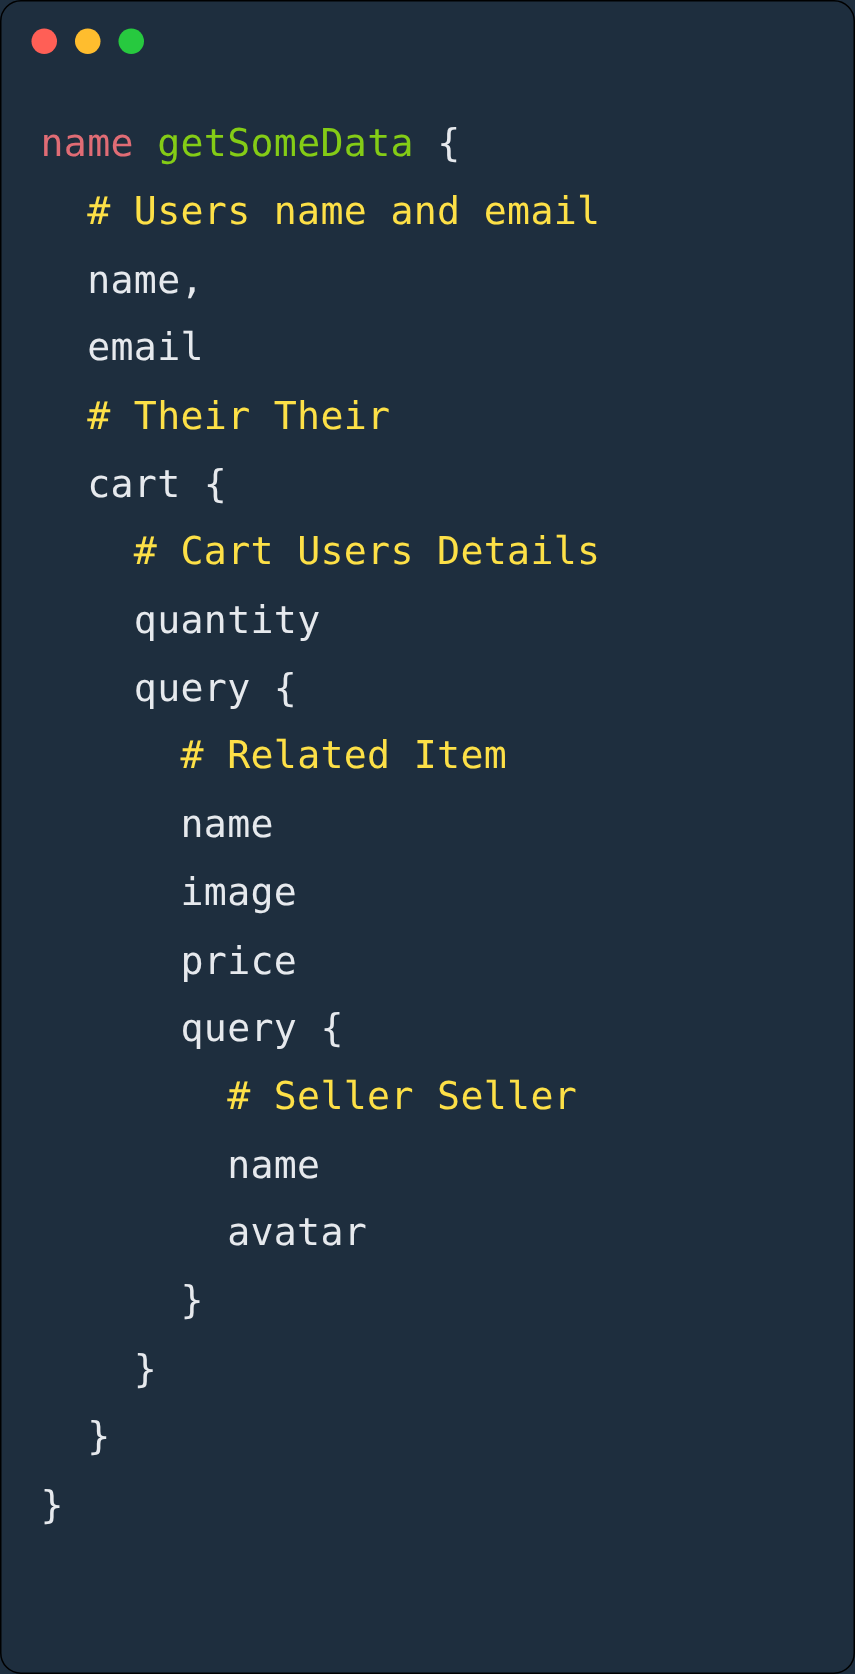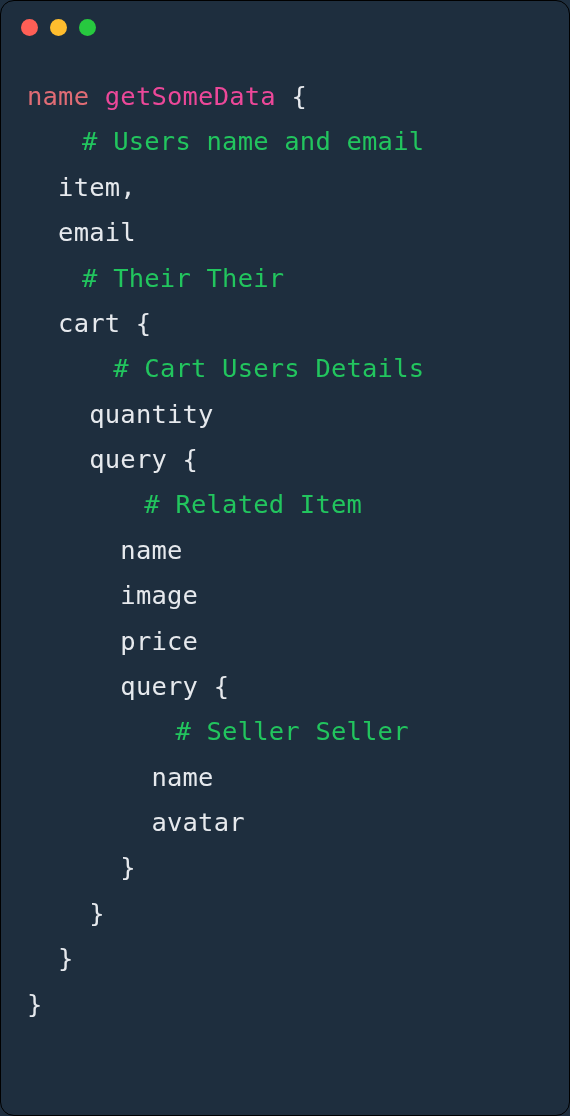--- a/index.html
+++ b/index.html
@@ -34,37 +34,37 @@
   .green { background: #27c93f; }
   .code {
     padding: 28px 20px 20px 26px;
     font-size: 25.5px;
     line-height: 1.78;
     color: #e6e9ed;
     white-space: pre;
     letter-spacing: 0.2px;
   }
   .kw { color: #e06c75; }
-  .fn { color: #ec4899; }
-  .comment { color: #22c55e; margin-left: 24px; }
+  .fn { color: #84cc16; }
+  .comment { color: #fde047; }
   .text { color: #e6e9ed; }
   .brace { color: #e6e9ed; }
 </style>
 </head>
 <body>
 
 <div class="window">
   <div class="titlebar">
     <div class="traffic-light red"></div>
     <div class="traffic-light yellow"></div>
     <div class="traffic-light green"></div>
   </div>
   <div class="code"><span class="kw">name</span> <span class="fn">getSomeData</span> <span class="brace">{</span>
   <span class="comment"># Users name and email</span>
-  <span class="text">item,</span>
+  <span class="text">name,</span>
   <span class="text">email</span>
   <span class="comment"># Their Their</span>
   <span class="text">cart {</span>
     <span class="comment"># Cart Users Details</span>
     <span class="text">quantity</span>
     <span class="text">query {</span>
       <span class="comment"># Related Item</span>
       <span class="text">name</span>
       <span class="text">image</span>
       <span class="text">price</span>

